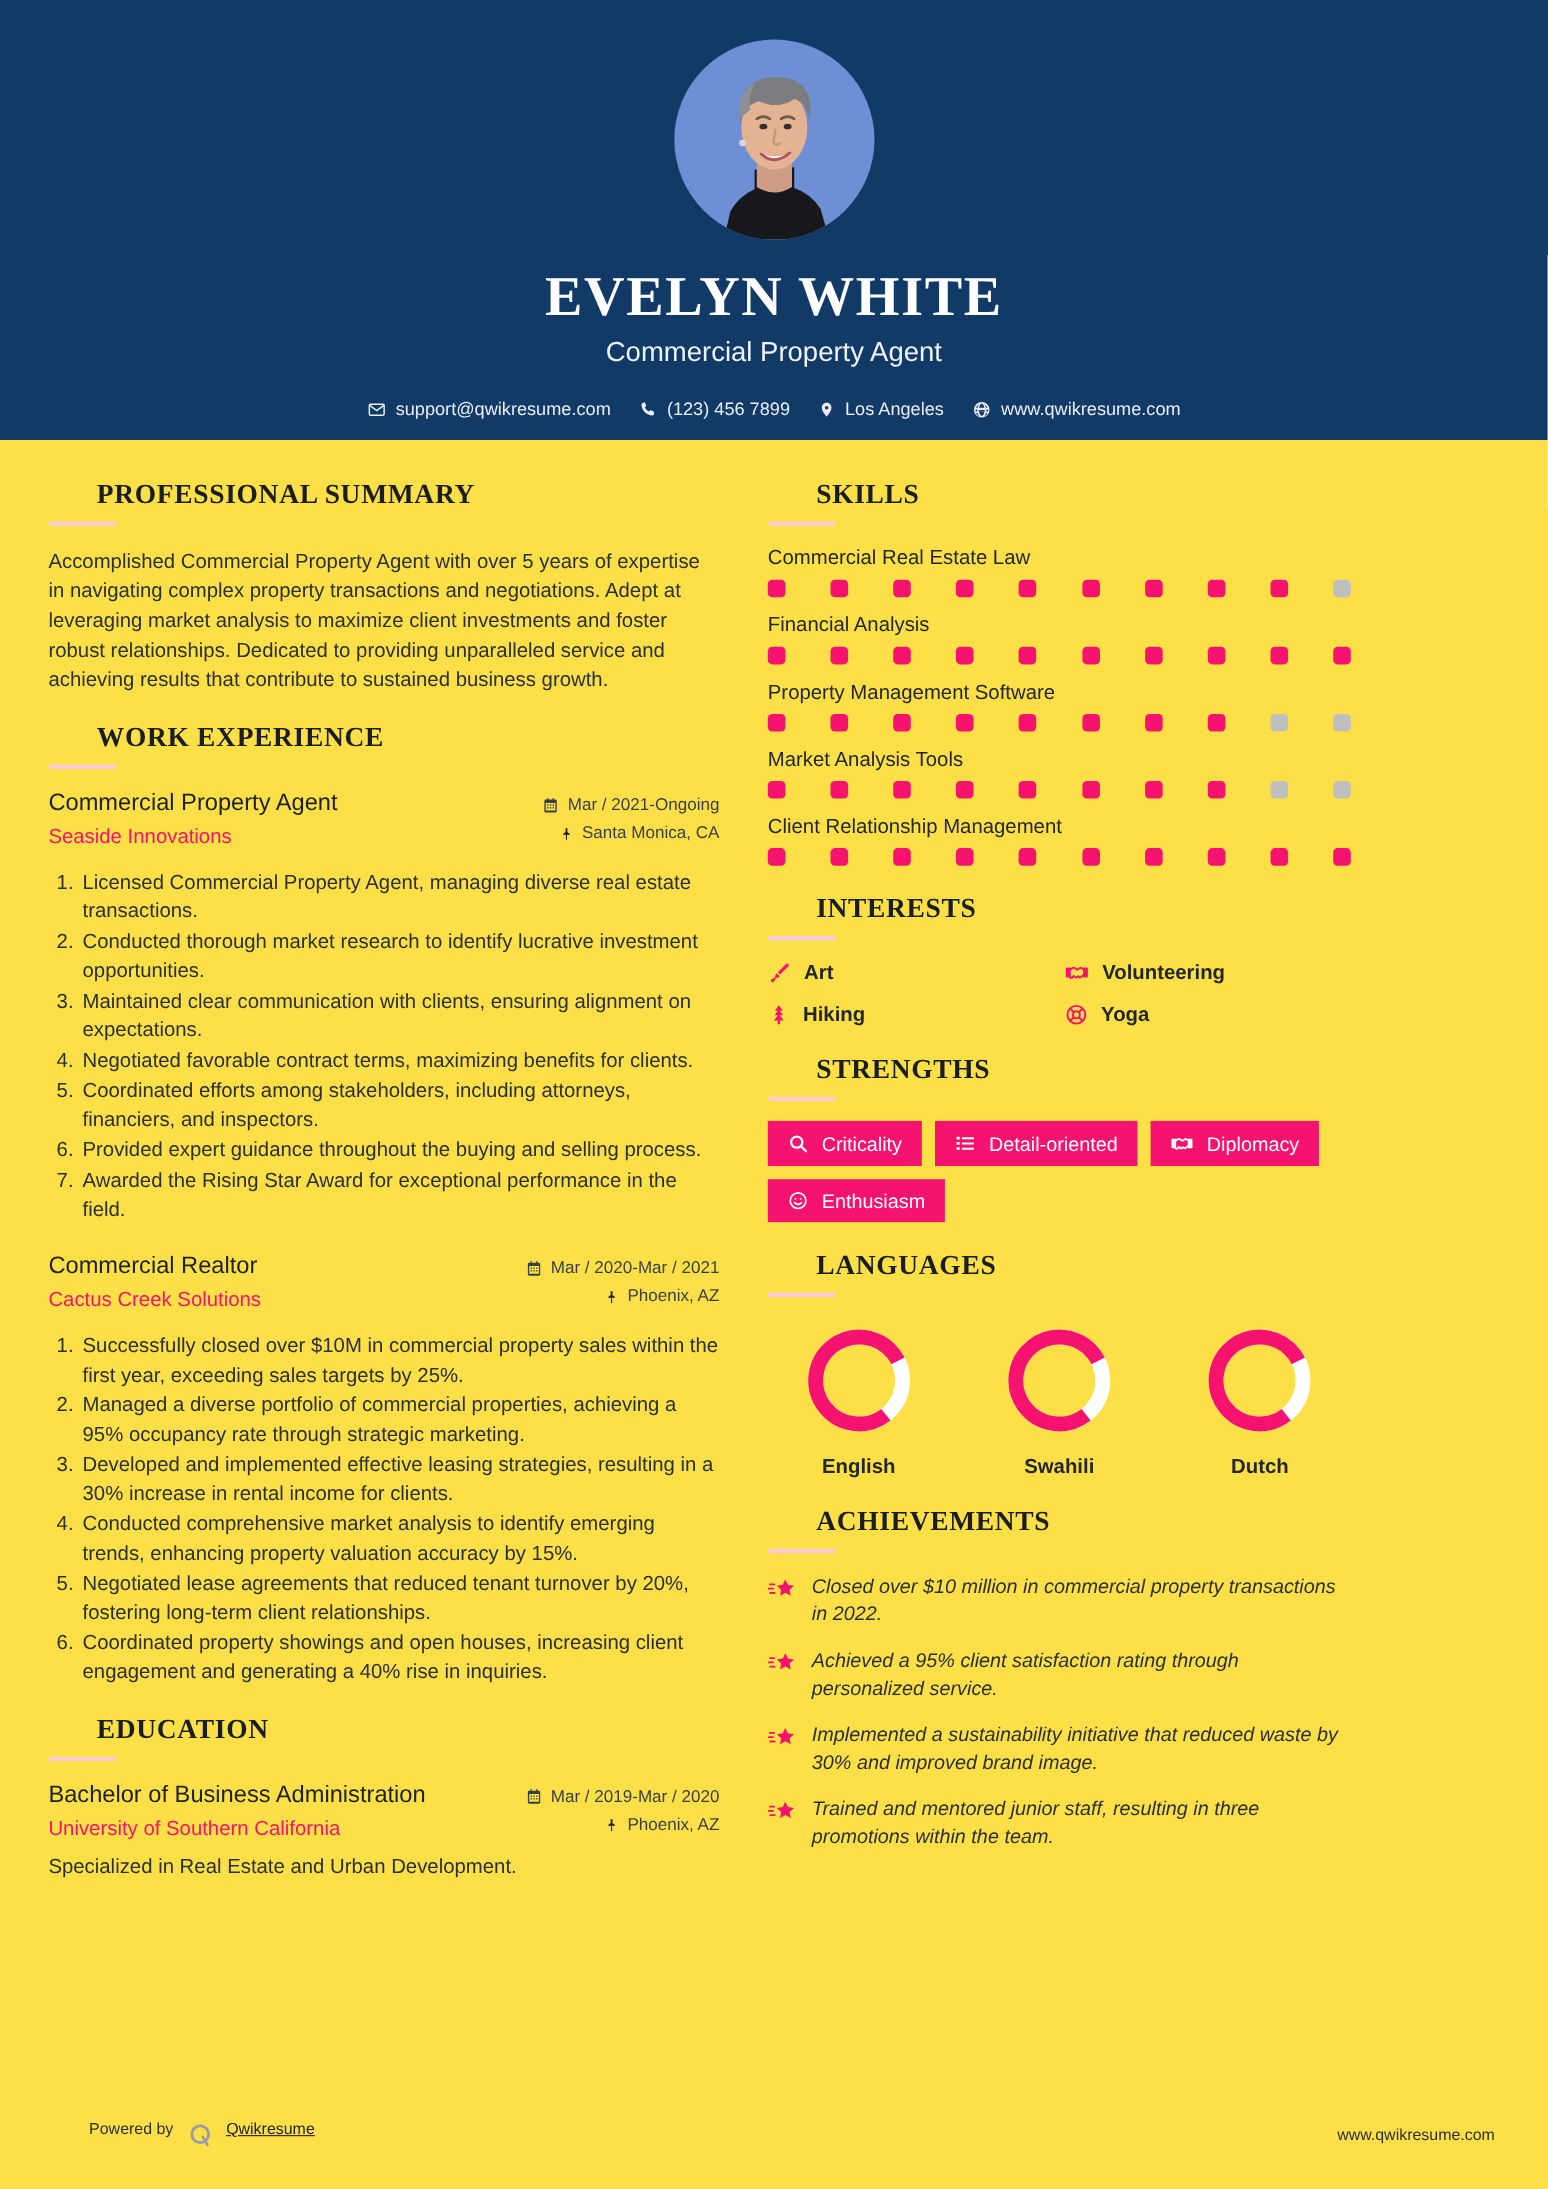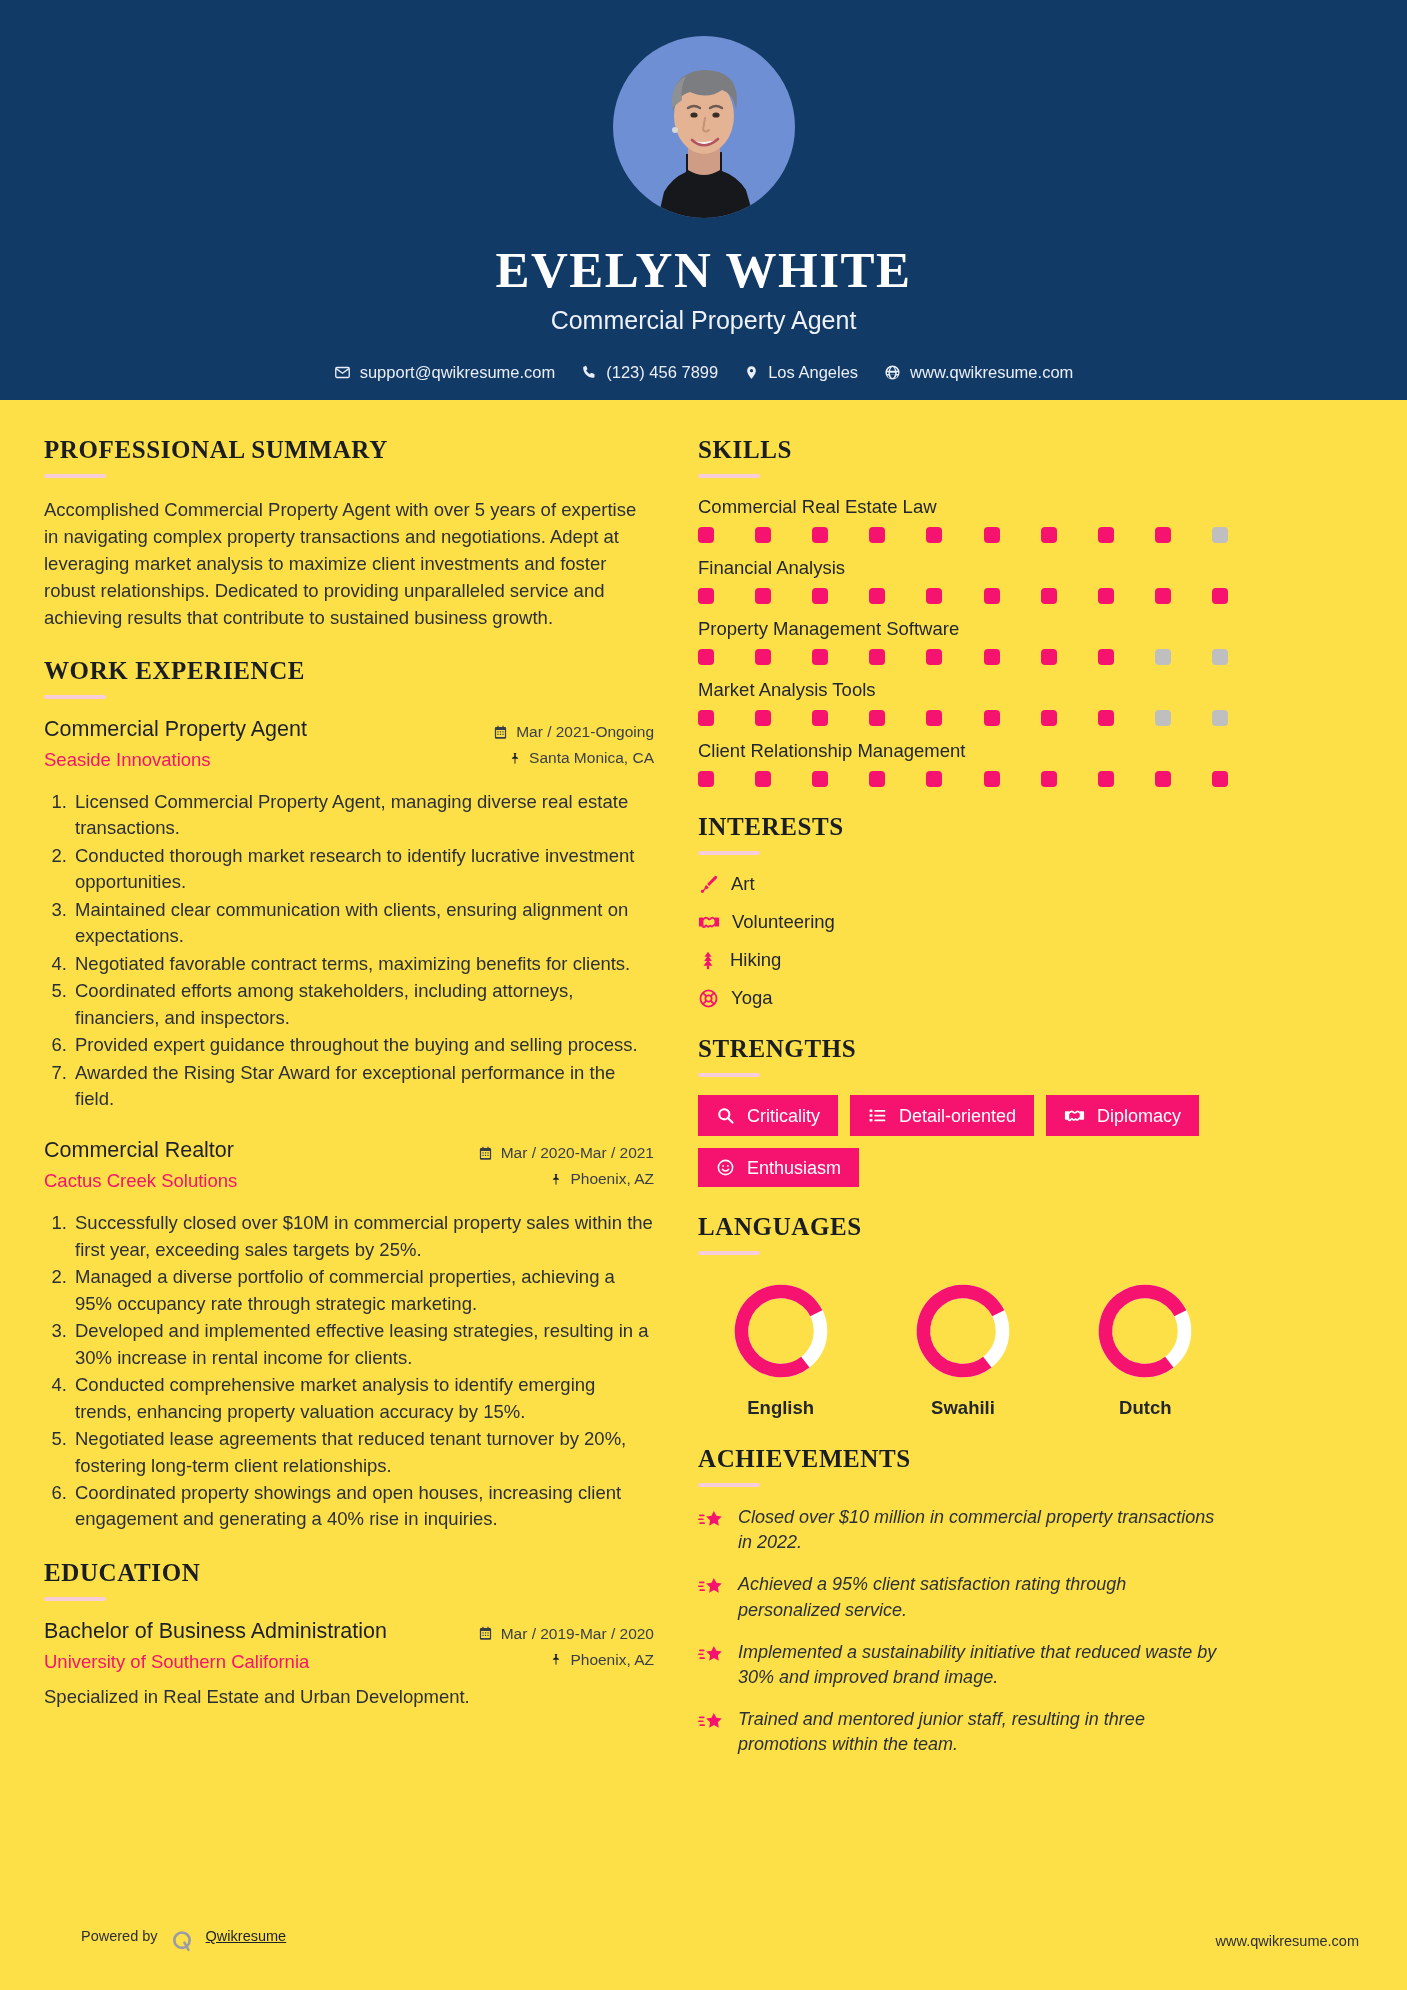--- a/index.html
+++ b/index.html
@@ -74,20 +74,21 @@
   .col-right { width: 530px; }
 
   
   .sec-title {
     font-family: "Liberation Serif", serif;
     font-weight: 700;
     font-size: 25px;
     letter-spacing: 0.6px;
     color: #1a1d22;
     text-transform: uppercase;
+    margin-left: 44px;
   }
   .sec-rule {
     width: 62px; height: 4px;
     background: #f6cdd8;
     margin: 10px 0 18px 0;
     border-radius: 2px;
   }
   .sec { margin-bottom: 26px; }
 
   .summary {
@@ -144,23 +145,24 @@
   .dot {
     width: 16px; height: 16px;
     border-radius: 4px;
     background: #bfbfbf;
   }
   .dot.on { background: #f5136f; }
 
   
   .interests {
     display: grid;
-    grid-template-columns: 1fr;
+    grid-template-columns: 1fr 1fr;
     row-gap: 16px;
     column-gap: 10px;
+    font-weight: bold;
   }
   .interest { display: flex; align-items: center; gap: 12px; font-size: 18.5px; color: #23272d; }
 
   
   .strengths { display: flex; flex-wrap: wrap; gap: 12px; }
   .pill {
     background: #f5136f;
     color: #fff;
     font-size: 18px;
     padding: 10px 18px;

